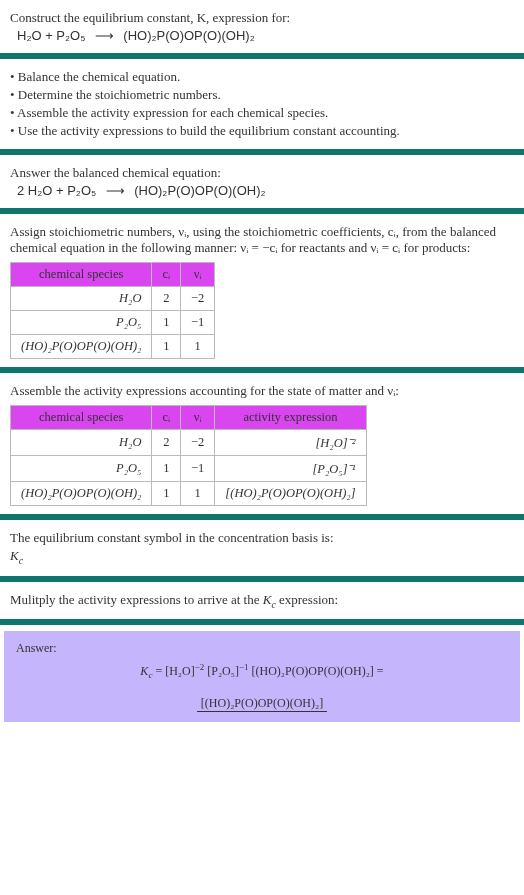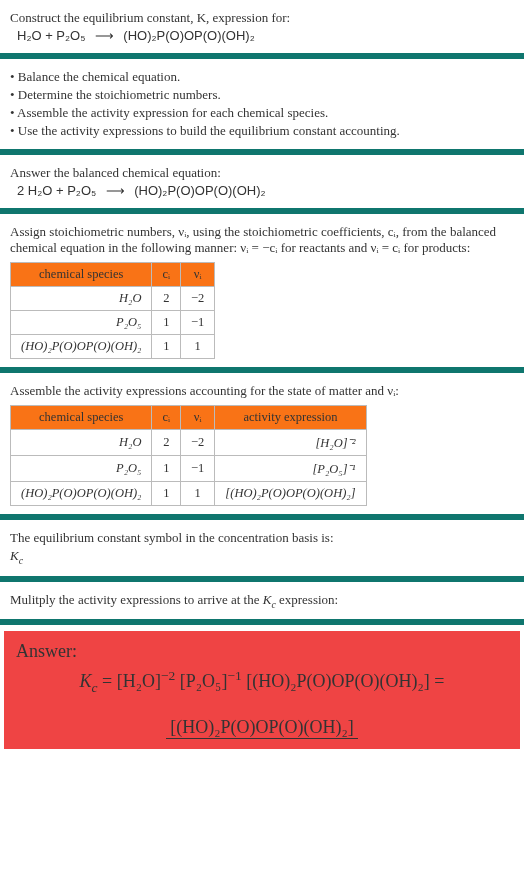--- a/index.html
+++ b/index.html
@@ -24,27 +24,27 @@
   table.stoich {
     border-collapse: collapse;
     margin-top: 6px;
   }
   table.stoich th, table.stoich td {
     border: 1px solid #bbb;
     padding: 4px 10px;
     text-align: center;
     font-size: 12.5px;
   }
-  table.stoich th { background: #f97316; font-weight: normal; }
+  table.stoich th { background: #d946ef; font-weight: normal; }
   table.stoich td.l { text-align: right; font-style: italic; }
   .answer-box {
-    background: #ef4444;
+    background: #c4b5fd;
     padding: 10px 12px;
     margin: 6px 4px 10px 4px;
-    font-size: 18px;
+    font-size: 12px;
   }
   .answer-label { margin-bottom: 6px; }
   .frac {
     display: inline-block;
     vertical-align: middle;
     text-align: center;
   }
   .frac .num { display:block; border-bottom:1px solid #333; padding:0 4px; }
   .frac .den { display:block; padding:0 4px; }
   .kc-line { display:flex; align-items:center; flex-wrap:nowrap;flex-direction:column; }

